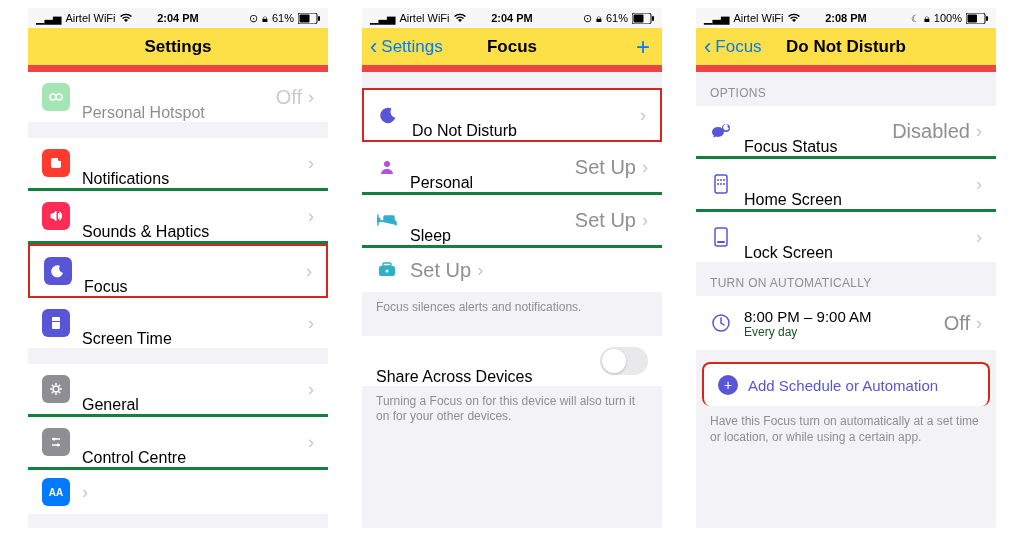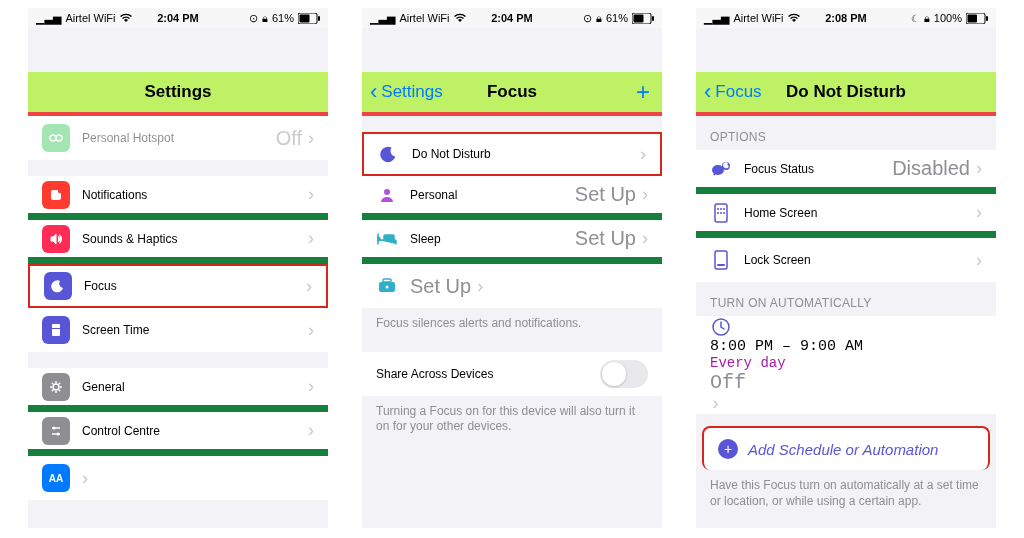--- a/index.html
+++ b/index.html
@@ -33,84 +33,83 @@
     justify-content: space-between;
     padding: 0 8px;
     font-size: 11px;
     font-weight: 500;
   }
   .status-left, .status-right { display: flex; align-items: center; gap: 4px; }
   .status-center { position: absolute; left: 0; right: 0; text-align: center; font-weight:600;}
   .status-bar-wrap { position: relative; }
   .nav-bar {
     height: 44px;
-    background: #bef264;
-    border-bottom: 4px solid #ef4444;
+    background: #fde047;
+    border-bottom: 7px solid #ef4444;
     display: flex;
     align-items: center;
     justify-content: center;
     position: relative;
-    margin-top: 44px;
   }
   .nav-title { font-size: 17px; font-weight: 600; }
   .nav-back {
     position: absolute; left: 8px; top: 0; bottom:0;
     display: flex; align-items: center; color: #007aff; font-size: 17px;
     gap: 4px;
   }
   .nav-add {
     position: absolute; right: 12px; top: 0; bottom:0;
     display:flex; align-items:center; color:#007aff; font-size: 24px; font-weight:300;
   }
   .content { flex:1; overflow:hidden; background:#f2f2f7;}
   .group { margin-top: 16px; }
   .group-first { margin-top: 0; }
   .row {
     background: #fff;
     min-height: 44px;
     display: flex;
     align-items: center;
     padding: 0 14px;
-    border-bottom: 7px solid #15803d;
+    border-bottom: 3px solid #15803d;
     position: relative;
   }
   .row:last-child { border-bottom: none; }
   .row-icon {
     width: 28px; height: 28px; border-radius: 6px;
     display:flex; align-items:center; justify-content:center;
     margin-right: 12px; flex-shrink:0; color:#fff; font-size:15px;
   }
   .row-icon.plain { background:none; color:inherit; width:22px; height:22px; font-size:18px; }
-  .row-label { flex:1; font-size:12px; }
+  .row-label { flex:1; font-size:16px;margin-top:32px; }
   .row-detail { color:#8e8e93; font-size:20px; margin-right:6px;}
   .chevron { color:#c7c7cc; font-size:18px; }
   .footer-text {
     color:#8e8e93; font-size:12px; padding:8px 14px 4px; line-height:1.3;
   }
   .header-text {
     color:#8e8e93; font-size:12px; padding:14px 14px 6px; text-transform:uppercase; letter-spacing:0.3px;
   }
   .highlight { border:2px solid #d9261c; }
   .toggle {
     width:48px; height:28px; background:#e9e9eb; border-radius:14px; position:relative;
   }
   .toggle::after {
     content:""; position:absolute; left:2px; top:2px; width:24px; height:24px;
     background:#fff; border-radius:50%; box-shadow:0 1px 3px rgba(0,0,0,0.2);
   }
   .disabled-row .row-label, .disabled-row .row-detail, .disabled-row .row-icon { opacity:0.45; }
-  .schedule-row { flex-direction:column; align-items:flex-start; min-height:54px;font-family:Liberation Mono, monospace;}
+  .schedule-row { flex-direction:row; align-items:center; min-height:54px;}
   .schedule-text { display:flex; flex-direction:column; flex:1;}
-  .schedule-sub { font-size:14px; color:#a21caf;}
+  .schedule-sub { font-size:12px; color:#14532d;}
   .plus-circle {
     width:20px; height:20px; border-radius:50%; background:#5856d6; color:#fff;
     display:flex; align-items:center; justify-content:center; font-size:14px; margin-right:10px;
     flex-shrink:0;
   }
-  .add-label { color:#5856d6; font-size:15px;font-style:italic;}
+  .add-label { color:#5856d6; font-size:15px;}
   svg { display:block; }
 </style>
 </head>
 <body>
 
 <div class="phone">
   <div class="status-bar-wrap">
     <div class="status-bar">
       <div class="status-left">
         <span>▁▃▅</span>

